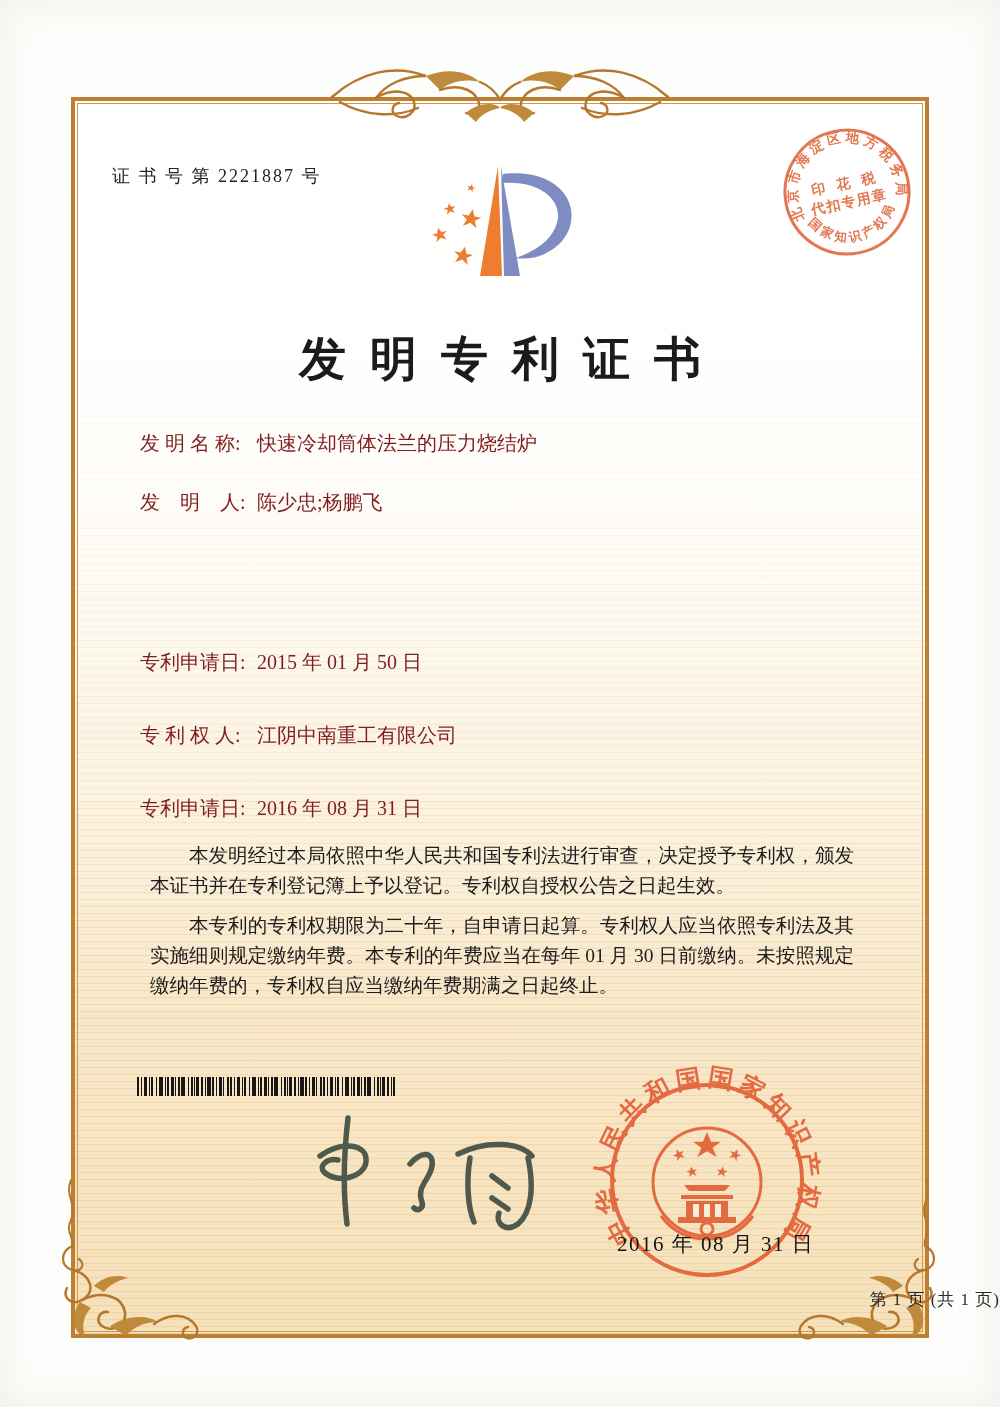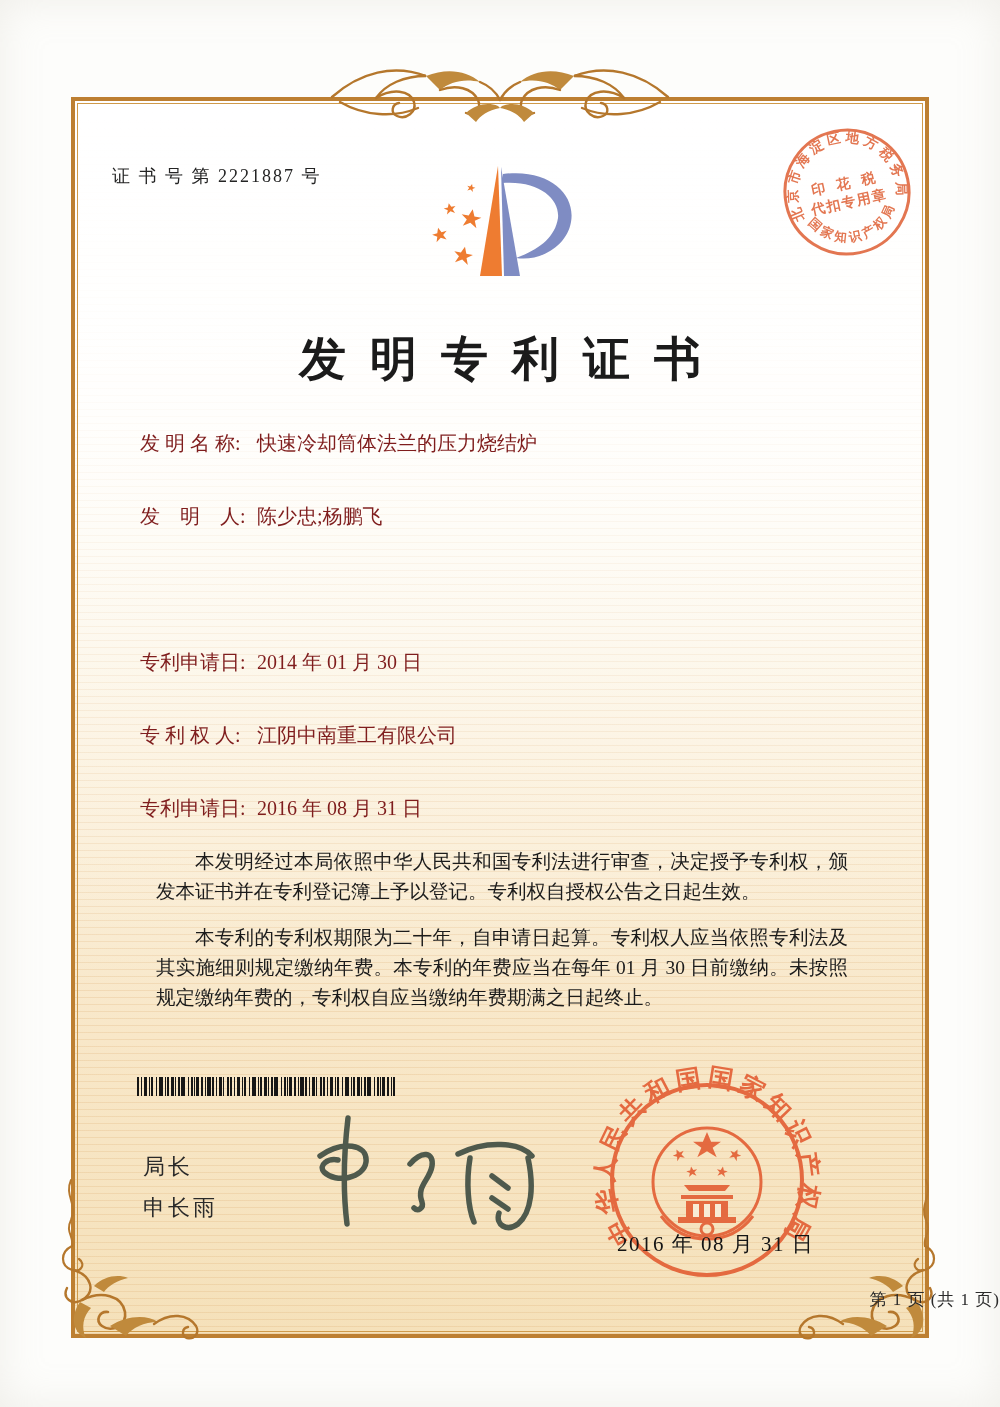--- a/index.html
+++ b/index.html
@@ -16,21 +16,21 @@
          background:repeating-linear-gradient(180deg,rgba(214,158,92,0.20) 0 1px,rgba(214,158,92,0) 1px 7px);}
   .paper-fade{position:absolute;inset:0;
          background:linear-gradient(180deg,rgba(255,255,255,1) 0%,rgba(255,255,255,0.88) 22%,rgba(255,255,255,0.35) 48%,rgba(255,255,255,0) 72%);}
   .abs{position:absolute;}
   .cert-number{left:112px;top:164px;font-size:18px;letter-spacing:2px;color:#242424;}
   .title{left:0;top:296px;width:1000px;text-align:center;font-size:47px;font-weight:700;
          letter-spacing:24px;text-indent:24px;color:#1b1b1b;margin-top:32px;}
   .field{left:140px;font-size:20px;color:#7f1d1d;white-space:nowrap;}
   .field .lbl{display:inline-block;min-width:112px;}
   .paras{left:140px;top:831px;width:724px;font-size:19.5px;line-height:30px;text-align:justify;color:#1b1b1b;}
-  .paras p{margin:16px;text-indent:2em;}
+  .paras p{margin:10px;text-indent:2em;}
   .signer{left:143px;top:1146px;font-size:22px;line-height:41px;color:#2a2a2a;
           font-family:"Liberation Sans","DejaVu Sans",sans-serif;letter-spacing:3px;}
   .issue-date{left:617px;top:1230px;font-size:21px;letter-spacing:1.5px;color:#141414;z-index:6;}
   .footer{left:0;top:1288px;width:1000px;text-align:right;font-size:17px;letter-spacing:1px;color:#2b2b2b;}
   .orn{pointer-events:none;}
   svg text{font-family:"Liberation Serif","DejaVu Serif",serif;}
 </style>
 </head>
 <body>
 
@@ -118,50 +118,46 @@
       <text x="68" y="83" text-anchor="middle" font-size="14" font-weight="700" letter-spacing="1.5">代扣专用章</text>
     </g>
   </svg>
 
   <div class="abs title">发明专利证书</div>
 
   <div class="abs field" style="top:430px">
     <span class="lbl">发 明 名 称:</span>
     <span>快速冷却筒体法兰的压力烧结炉</span>
   </div>
-  <div class="abs field" style="top:503px">
+  <div class="abs field" style="top:489px">
     <span class="lbl">发　明　人:</span>
     <span>陈少忠;杨鹏飞</span>
   </div>
   <div class="abs field" style="top:649px">
     <span class="lbl">专利申请日:</span>
-    <span>2014 年 01 月 30 日</span>
+    <span>2015 年 01 月 50 日</span>
   </div>
   <div class="abs field" style="top:722px">
     <span class="lbl">专 利 权 人:</span>
     <span>江阴中南重工有限公司</span>
   </div>
   <div class="abs field" style="top:795px">
     <span class="lbl">专利申请日:</span>
     <span>2016 年 08 月 31 日</span>
   </div>
 
   <div class="abs paras">
     <p>本发明经过本局依照中华人民共和国专利法进行审查，决定授予专利权，颁发本证书并在专利登记簿上予以登记。专利权自授权公告之日起生效。</p>
     <p>本专利的专利权期限为二十年，自申请日起算。专利权人应当依照专利法及其实施细则规定缴纳年费。本专利的年费应当在每年 01 月 30 日前缴纳。未按照规定缴纳年费的，专利权自应当缴纳年费期满之日起终止。</p>
   </div>
 
   <svg class="abs" style="left:137px;top:1077px" width="258" height="19" viewBox="0 0 258 19">
     <line x1="0" y1="9.5" x2="258" y2="9.5" stroke="#161616" stroke-width="19" stroke-dasharray="2 2 1 2 3 2 1 1 2 3 1 2 4 2 1 1 2 2 3 1 1 2 2 1 4 3 1 2 2 1 1 1 3 2 2 2 1 1 4 1 2 2 1 2 3 1 1 3 2 1"></line>
   </svg>
 
-  <div class="abs signer">
-    <div>局长</div>
-    <div>申长雨</div>
-  </div>
 
   <svg class="abs" style="left:290px;top:1112px" width="255" height="125" viewBox="0 0 255 125">
     <g stroke="#414f44" stroke-width="5.5" fill="none" stroke-linecap="round" stroke-linejoin="round" opacity="0.92">
       <path d="M58,6 C54,40 53,80 57,112"></path>
       <path d="M30,44 C52,28 78,32 76,50 C74,66 46,72 34,60 C28,53 38,46 48,48"></path>
       <path d="M120,52 C132,38 144,40 142,54 C140,68 126,74 132,90 C134,96 128,100 124,96"></path>
       <path d="M168,42 C196,28 230,30 242,44"></path>
       <path d="M180,46 C176,70 178,96 184,110"></path>
       <path d="M238,46 C244,74 242,100 228,112 C217,120 205,113 209,101"></path>
       <path d="M202,64 L218,76"></path>

